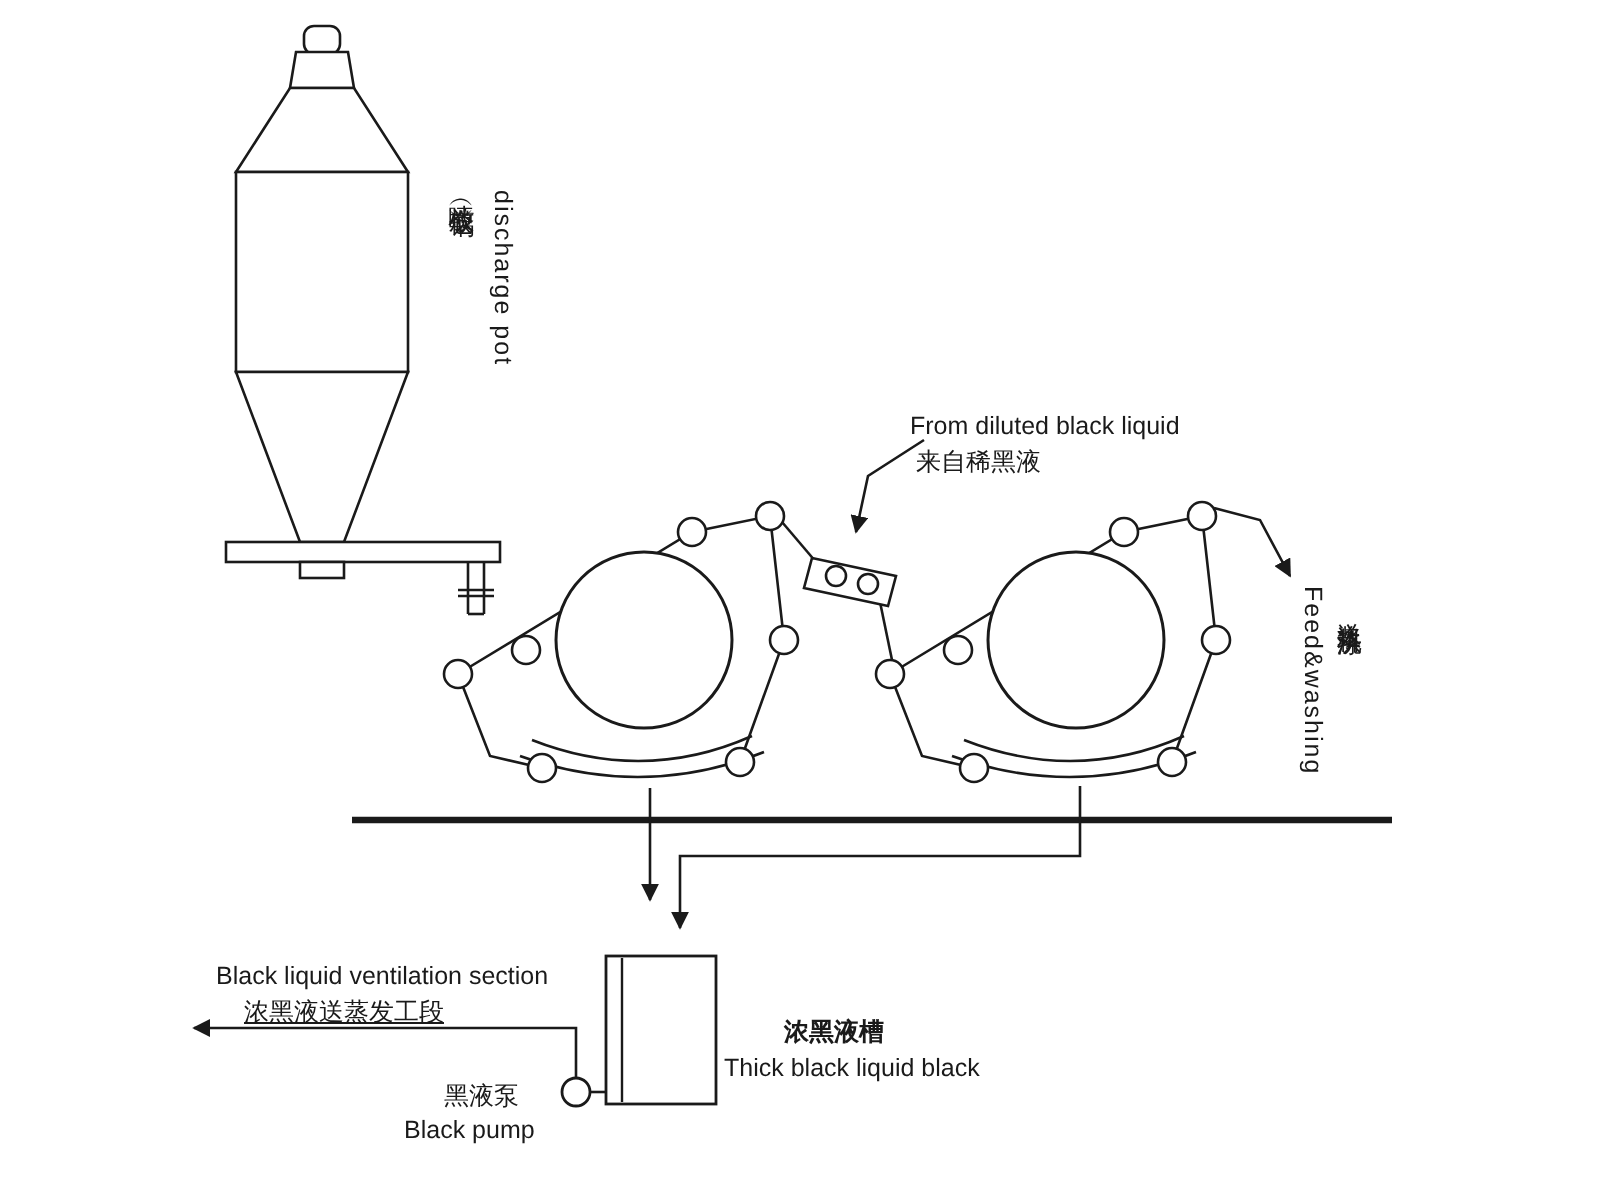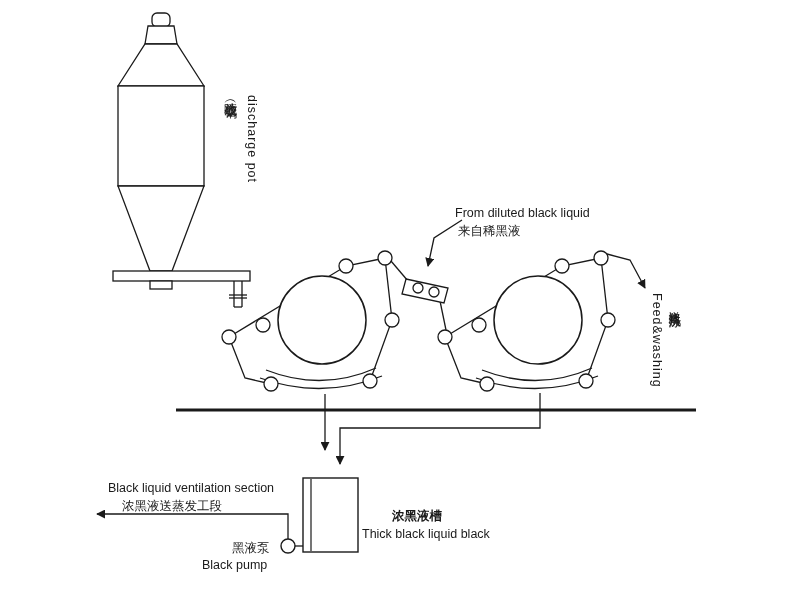--- a/index.html
+++ b/index.html
@@ -10,24 +10,24 @@
   svg{position:absolute;left:0;top:0;}
   .lbl{position:absolute;font-size:12.5px;line-height:1.25;white-space:nowrap;color:#1a1a1a;}
   .vert{writing-mode:vertical-rl;text-orientation:mixed;letter-spacing:1px;}
   .lbl-pot-cn{left:222px;top:92px;font-size:13px;}
   .lbl-pot-en{left:243px;top:95px;}
   .lbl-diluted-en{left:455px;top:206px;}
   .lbl-diluted-cn{left:458px;top:224px;text-align:center;}
   .lbl-feed-en{left:648px;top:293px;}
   .lbl-feed-cn{left:666px;top:301px;}
   .lbl-vent-en{left:108px;top:481px;}
-  .lbl-vent-cn{left:122px;top:499px;}
+  .lbl-vent-cn{left:122px;top:499px;text-decoration:underline;}
   .lbl-tank-cn{left:392px;top:509px;font-weight:bold;}
   .lbl-tank-en{left:362px;top:527px;}
-  .lbl-pump-cn{left:232px;top:541px;}
+  .lbl-pump-cn{left:222px;top:541px;}
   .lbl-pump-en{left:202px;top:558px;}
 </style>
 </head>
 <body>
 
 <div class="canvas">
 
   <svg width="800" height="600" viewBox="0 0 800 600">
     <defs>
       <marker id="arr" viewBox="0 0 10 10" refX="9" refY="5" markerWidth="9" markerHeight="9" orient="auto" markerUnits="userSpaceOnUse">

